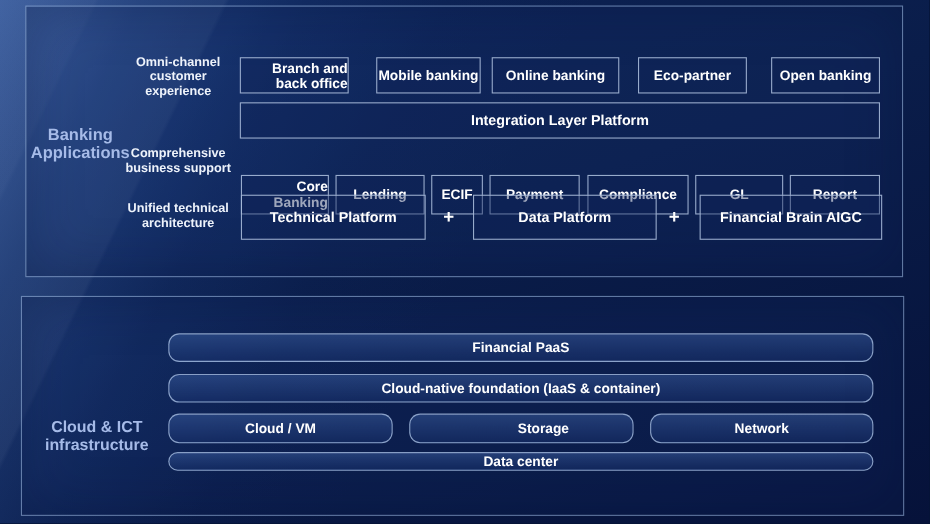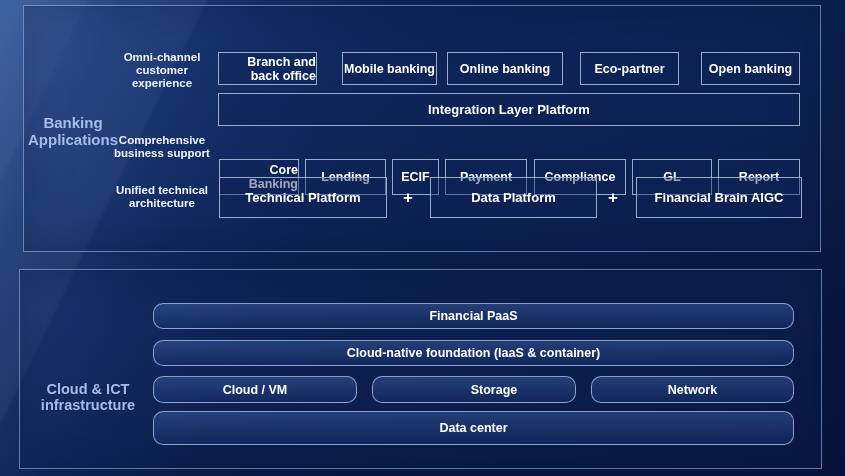--- a/index.html
+++ b/index.html
@@ -67,21 +67,21 @@
     display:flex;align-items:center;justify-content:center;text-align:center;
     color:#ffffff;font-weight:bold;font-size:12.5px;
     border:1px solid rgba(176,199,232,0.75);border-radius:10px;
     background:linear-gradient(180deg, rgba(70,108,178,0.42), rgba(28,54,116,0.42));
   }
   .pill-paas{left:153px;top:303px;width:641px;height:26px;}
   .pill-cn{left:153px;top:340px;width:641px;height:26px;}
   .pill-vm{left:153px;top:376px;width:204px;height:27px;}
   .pill-st{left:372px;top:376px;width:204px;height:27px;padding-left:40px;}
   .pill-nw{left:591px;top:376px;width:203px;height:27px;}
-  .pill-dc{left:153px;top:411px;width:641px;height:34px;}
+  .pill-dc{left:153px;top:411px;width:641px;height:17px;}
 </style>
 </head>
 <body>
 
 <div class="stage">
 
   <div class="panel" id="top-panel"></div>
   <div class="panel" id="bottom-panel"></div>
 
   <div class="section-title title-banking">Banking Applications</div>

